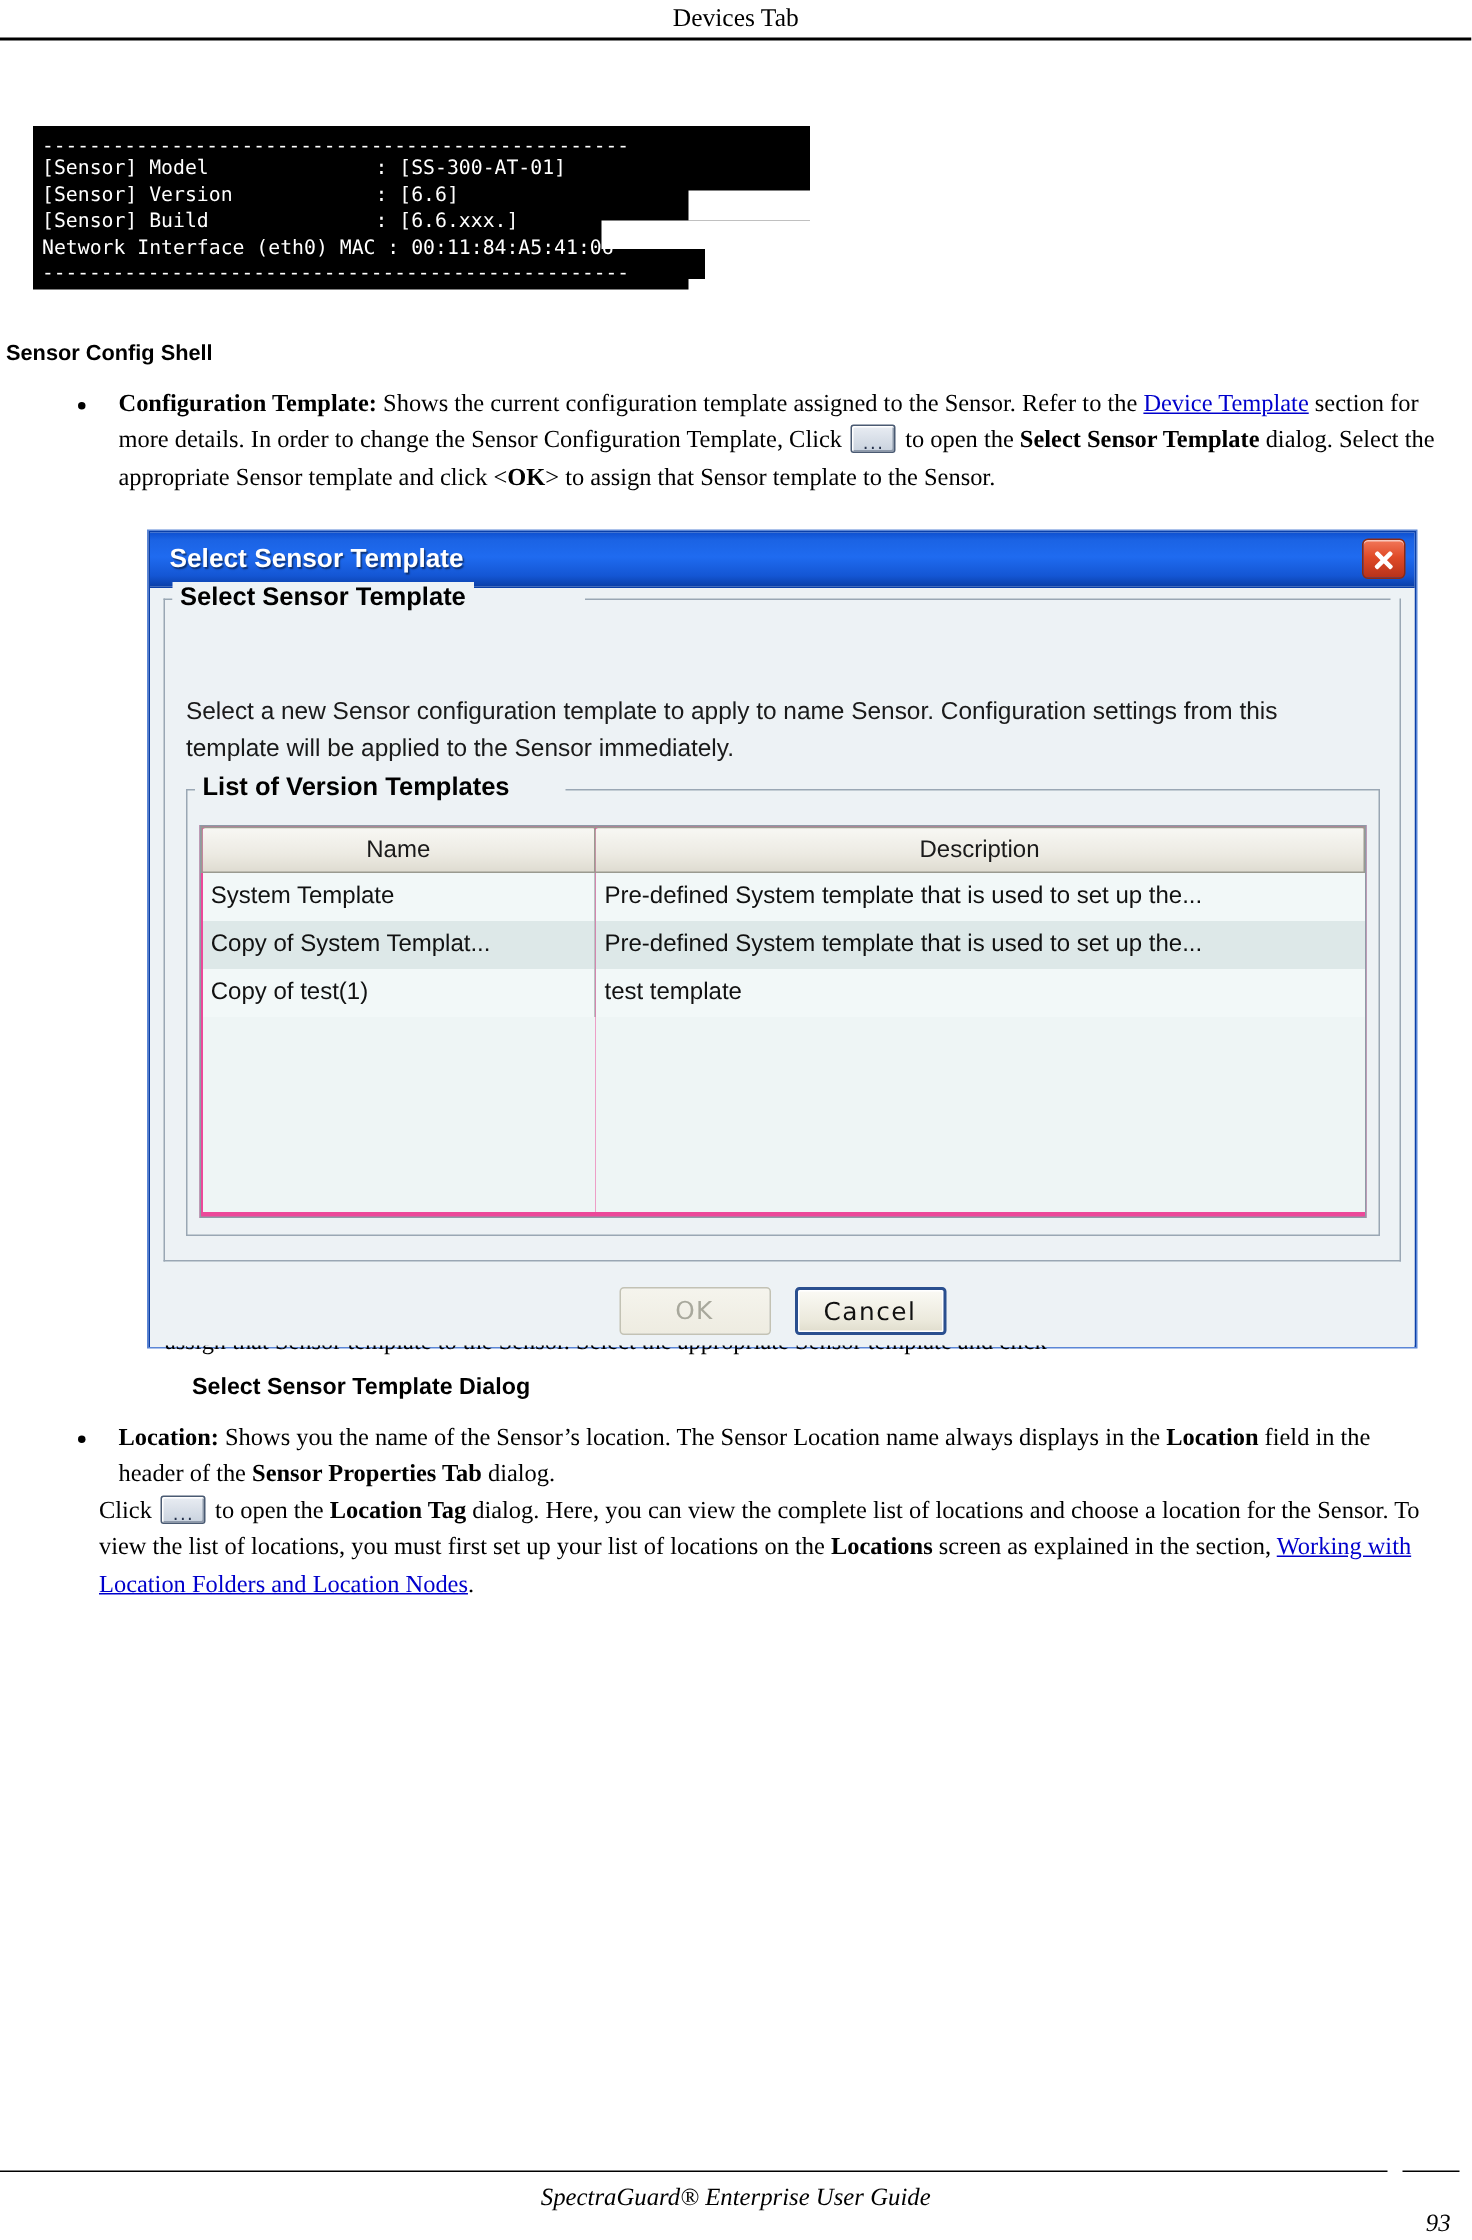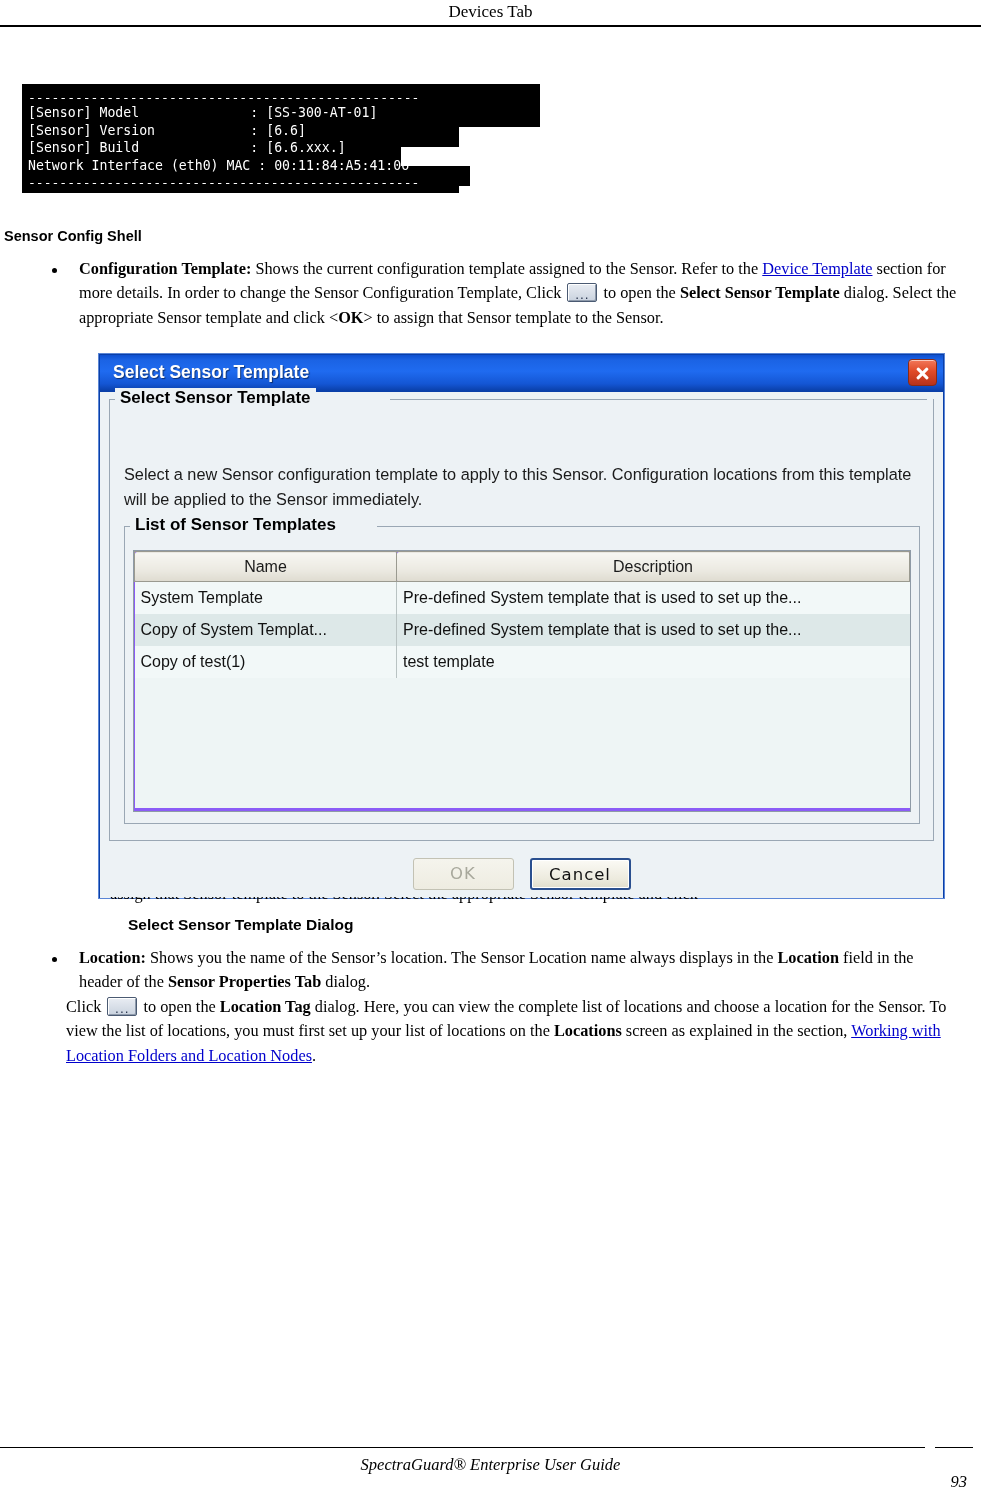--- a/index.html
+++ b/index.html
@@ -229,21 +229,21 @@
   }
 
   
   .tmpl-table {
     position: absolute;
     left: 33px;
     top: 158px;
     width: 778px;
     height: 262px;
     border: 1px solid #8e9aa6;
-    background: #8b5cf6;
+    background: #ec4899;
     border-collapse: collapse;
   }
   table.tt {
     width: 100%;
     border-collapse: collapse;
     table-layout: fixed;
     font-family: "Liberation Sans", sans-serif;
     font-size: 16px;
   }
   table.tt th {
@@ -406,26 +406,26 @@
     <div class="dlg-close"></div>
   </div>
 
   <div class="dlg-body">
 
     <div class="group-outer"></div>
     <div class="group-line-left" style="left:9px;  top:7px; width:6px;"></div>
     <div class="group-line-right" style="left:290px; top:7px; width:537px;"></div>
     <div class="group-legend" style="left:15px; top:-4px;">Select Sensor Template</div>
 
-    <div class="dlg-desc">Select a new Sensor configuration template to apply to this Sensor. Configuration locations from this template will be applied to the Sensor immediately.</div>
+    <div class="dlg-desc">Select a new Sensor configuration template to apply to name Sensor. Configuration settings from this template will be applied to the Sensor immediately.</div>
 
     <div class="group-inner"></div>
     <div class="group-line-left" style="left:24px;  top:134px; width:6px;"></div>
     <div class="group-line-right" style="left:277px; top:134px; width:543px;"></div>
-    <div class="group-legend" style="left:30px; top:123px;">List of Sensor Templates</div>
+    <div class="group-legend" style="left:30px; top:123px;">List of Version Templates</div>
 
     <div class="tmpl-table">
       <table class="tt">
         <thead>
           <tr>
             <th class="c1">Name</th>
             <th>Description</th>
           </tr>
         </thead>
         <tbody>

